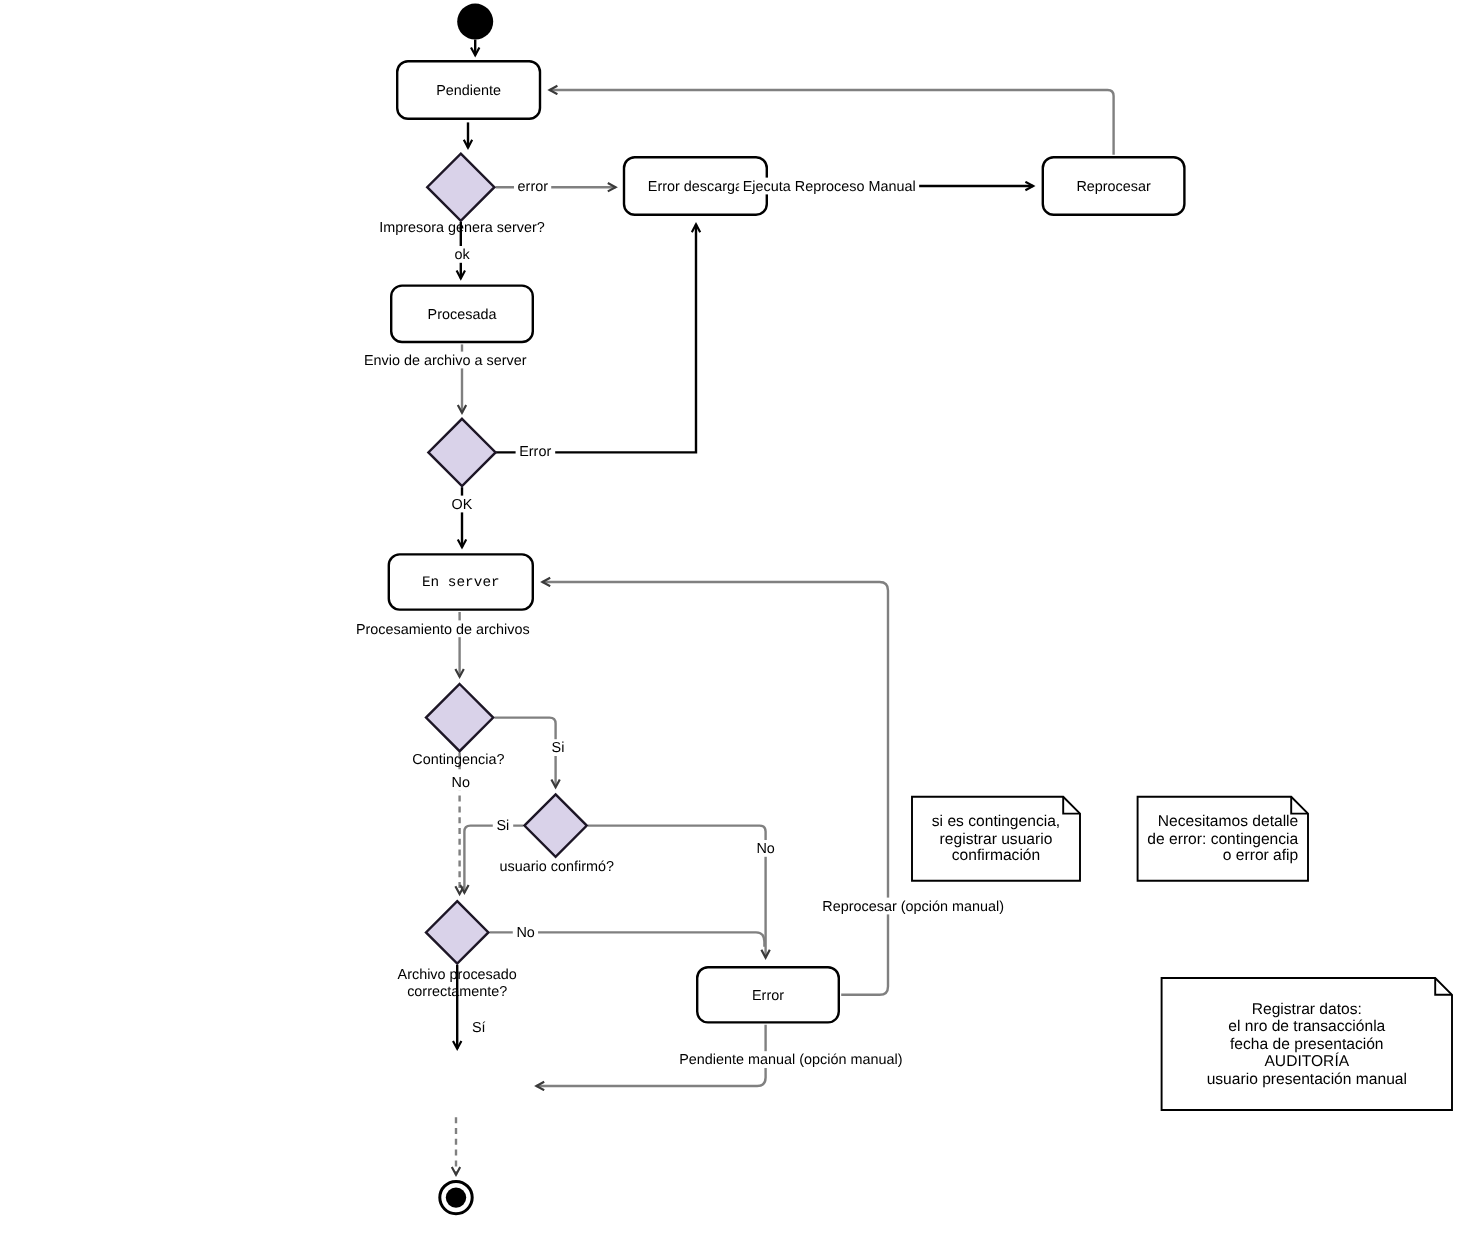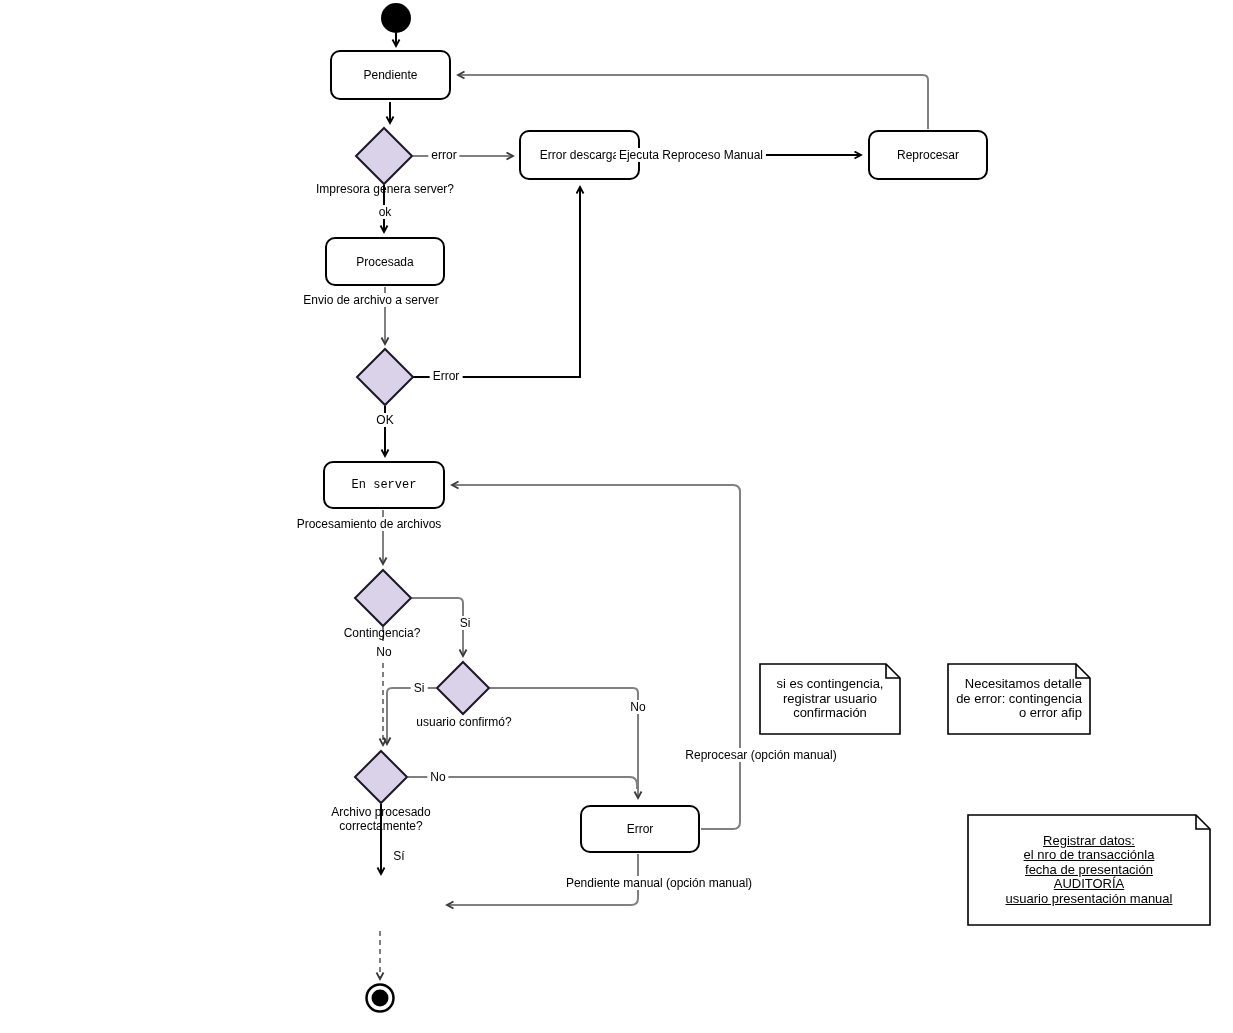--- a/index.html
+++ b/index.html
@@ -118,19 +118,19 @@
   <div class="elabel wbg" style="left:399px;top:856px;">Sí</div>
   <div class="elabel wbg" style="left:761px;top:755px;">Reprocesar (opción manual)</div>
   <div class="elabel wbg" style="left:659px;top:883px;">Pendiente manual (opción manual)</div>
 
   <div class="note-text" style="left:760px;top:664px;width:140px;height:70px;">si es contingencia,
 registrar usuario
 confirmación</div>
   <div class="note-text" style="left:948px;top:664px;width:142px;height:70px;text-align:right;">Necesitamos detalle
 de error: contingencia
 o error afip</div>
-  <div class="note-text" style="left:968px;top:815px;width:242px;height:110px;text-decoration:underline;">Registrar datos:
+  <div class="note-text" style="left:968px;top:815px;width:242px;height:110px;">Registrar datos:
 el nro de transacciónla
 fecha de presentación
 AUDITORÍA
 usuario presentación manual</div>
 
 </div>
 
 </body></html>

